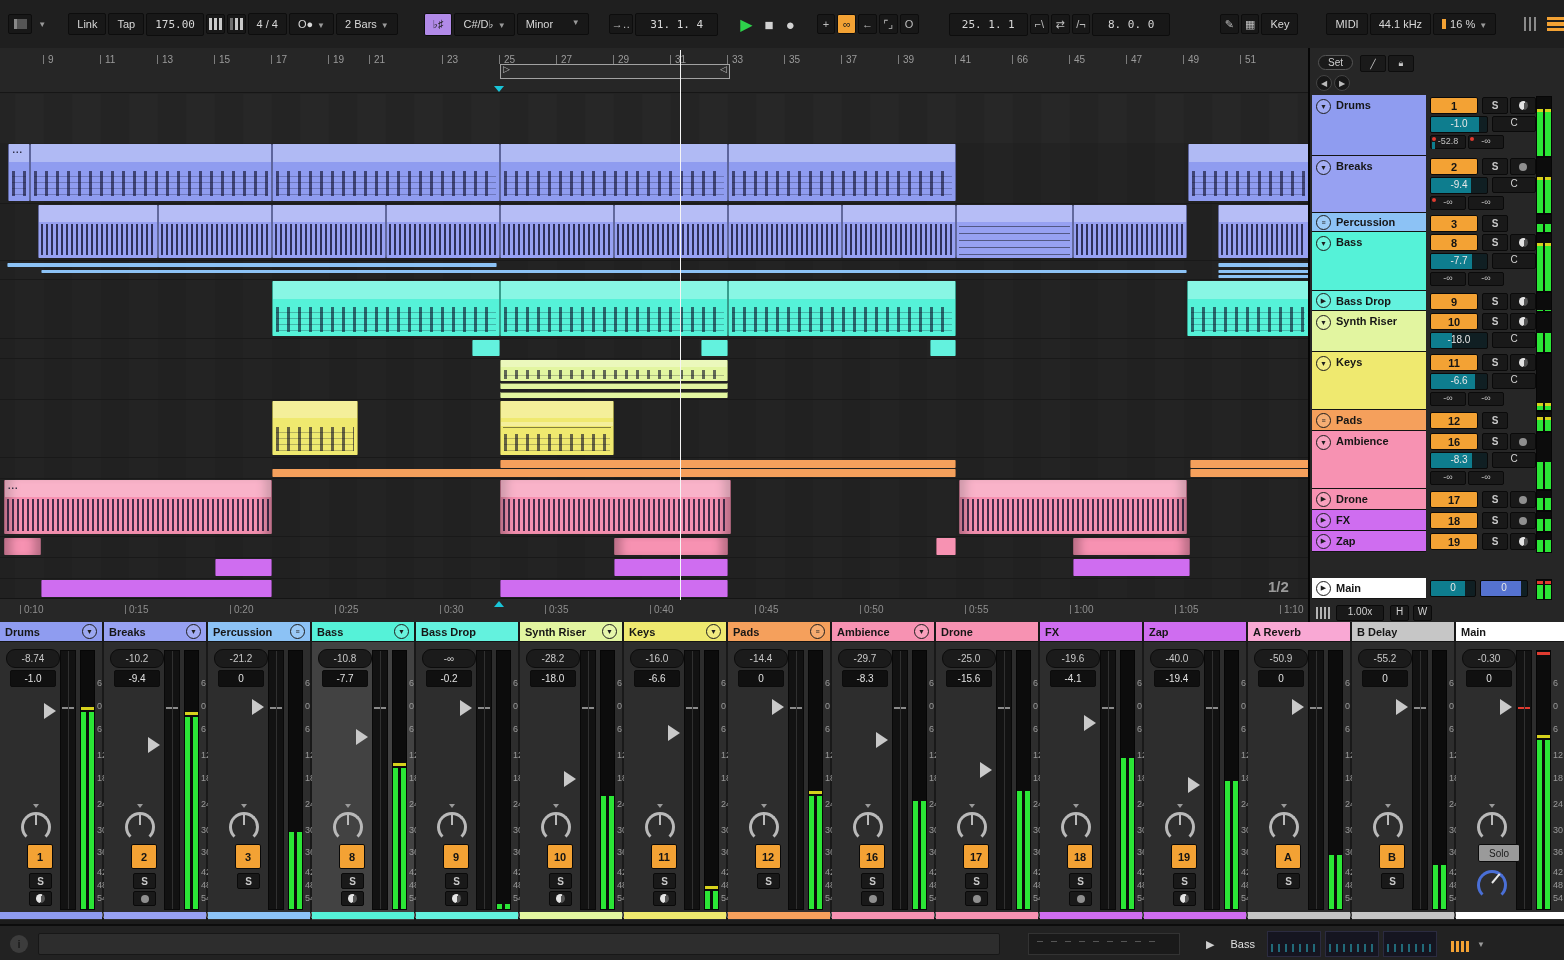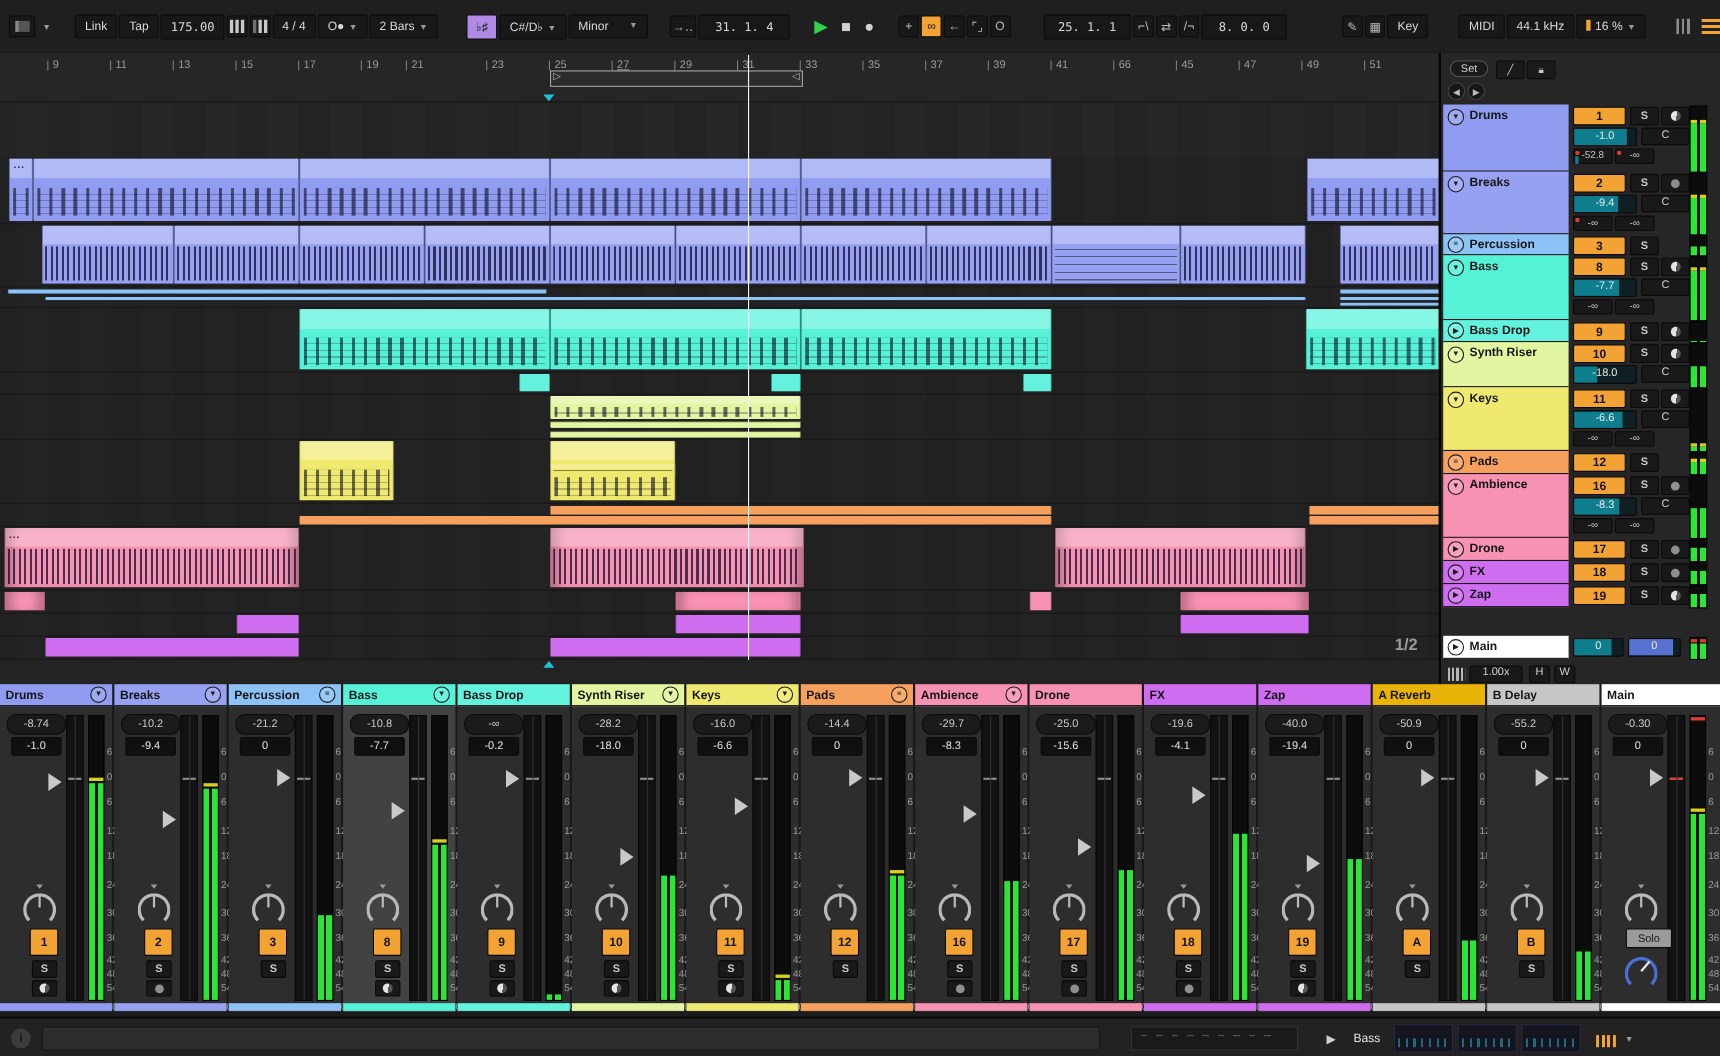--- a/index.html
+++ b/index.html
@@ -254,20 +254,35 @@
         <div class="clip p-solid" style="left: 936.05px; width: 19.95px; top: 490px; height: 17px; background: rgb(247, 146, 178);"></div>
         <div class="clip p-solid p-fade" style="left: 1072.85px; width: 116.85px; top: 490px; height: 17px; background: rgb(247, 146, 178);"></div>
         <div class="trow" style="top: 510px; height: 20px;"></div>
         <div class="clip p-solid" style="left: 215px; width: 57px; top: 511px; height: 17px; background: rgb(207, 109, 240);"></div>
         <div class="clip p-solid" style="left: 614px; width: 114px; top: 511px; height: 17px; background: rgb(207, 109, 240);"></div>
         <div class="clip p-solid" style="left: 1072.85px; width: 116.85px; top: 511px; height: 17px; background: rgb(207, 109, 240);"></div>
         <div class="trow" style="top: 531px; height: 20px;"></div>
         <div class="clip p-solid" style="left: 41.15px; width: 230.85px; top: 532px; height: 17px; background: rgb(207, 109, 240);"></div>
         <div class="clip p-solid" style="left: 500px; width: 228px; top: 532px; height: 17px; background: rgb(207, 109, 240);"></div>
       </div>
+    <div id="timeruler">
+        <div class="timelab" style="left: 24px;">0:10</div>
+        <div class="timelab" style="left: 129px;">0:15</div>
+        <div class="timelab" style="left: 234px;">0:20</div>
+        <div class="timelab" style="left: 339px;">0:25</div>
+        <div class="timelab" style="left: 444px;">0:30</div>
+        <div class="timelab" style="left: 549px;">0:35</div>
+        <div class="timelab" style="left: 654px;">0:40</div>
+        <div class="timelab" style="left: 759px;">0:45</div>
+        <div class="timelab" style="left: 864px;">0:50</div>
+        <div class="timelab" style="left: 969px;">0:55</div>
+        <div class="timelab" style="left: 1074px;">1:00</div>
+        <div class="timelab" style="left: 1179px;">1:05</div>
+        <div class="timelab" style="left: 1284px;">1:10</div>
+      </div>
     <div id="pageind" style="left: 1268px; top: 530px;">1/2</div>
     <div id="playhead" style="left: 679.55px; top: 2px; height: 550px;"></div>
   <div class="smark down" style="left: 494px; top: 38px;"></div>
       <div class="smark up" style="left: 494px; top: 553px;"></div>
     </div>
 
   <div id="panel">
     <div class="pillbtn" style="left:8px;top:7px">Set</div>
     <div class="sqbtn" style="left:50px;top:7px">╱</div>
     <div class="sqbtn" style="left:78px;top:7px">🔒︎</div>
@@ -926,21 +941,21 @@
           <div class="tip"></div>
         </div>
         <div class="numbadge mbadge">19</div>
         <div class="sbtn msbtn">S</div>
         <div class="icobtn micon">
           <span class="panico"></span>
         </div>
         <div class="stripbar" style="background: rgb(207, 109, 240);"></div>
       </div>
       <div class="strip" style="left: 1248px; width: 104px;">
-        <div class="shead" style="background: #eab308;">
+        <div class="shead" style="background: #f9a8d4;">
           <span class="nm">A Reverb</span>
         </div>
         <div class="peak">-50.9</div>
         <div class="fval">0</div>
         <div class="ftrack">
           <div class="fline" style="top: 56px;"></div>
         </div>
         <div class="ftri" style="top: 77px;"></div>
         <div class="smeter">
           <div class="fill" style="height: 54px;"></div>

